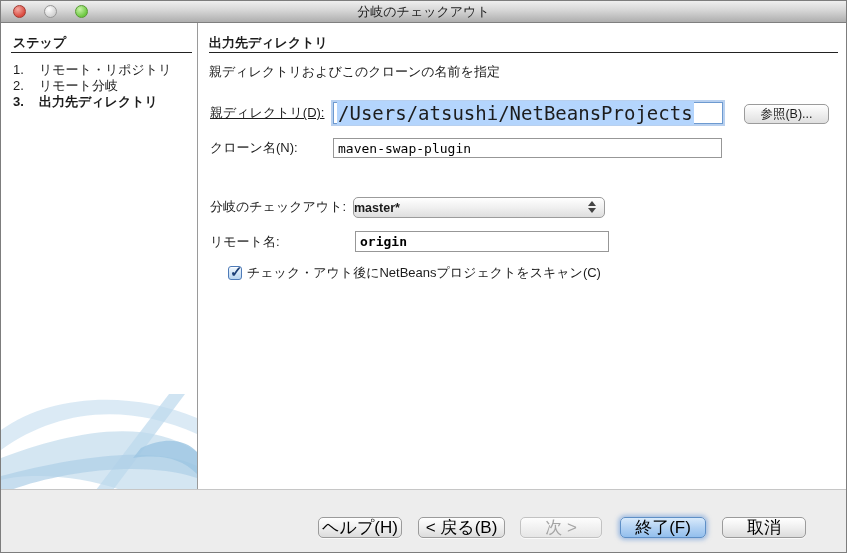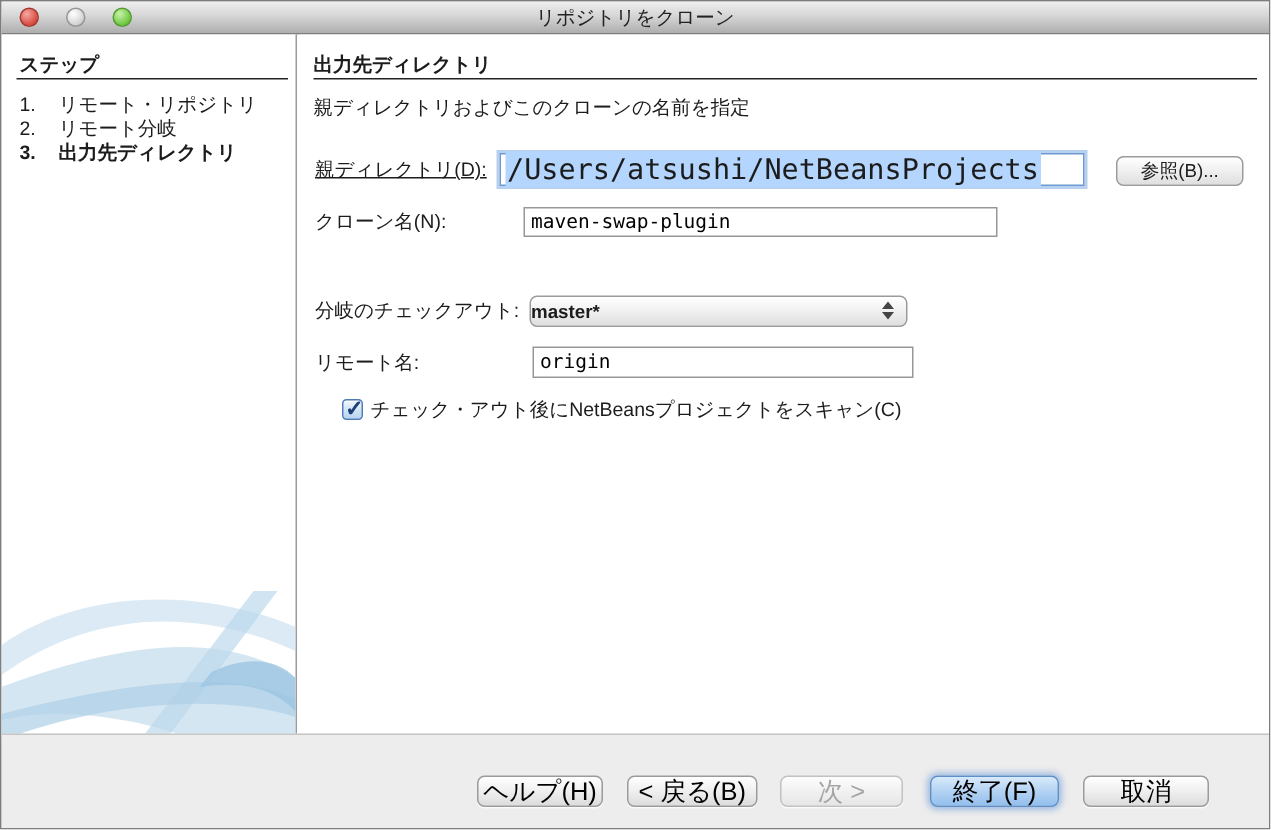--- a/index.html
+++ b/index.html
@@ -55,22 +55,22 @@
     box-shadow:0 0 0 2px rgba(125,170,225,.55);
     display:flex; align-items:center; padding-left:3px;
   }
   .sel { background:#b4d5fd; padding:1px 1px; }
 
   .text-input {
     position:absolute; background:#fff; border:1px solid #979797;
     font-family:"DejaVu Sans Mono", monospace; font-size:13px; color:#000;
     padding:0 0 0 4px; border-radius:0; outline:none;
   }
-  .inp-clone  { left:150px; top:115px; width:316px; height:20px; }
-  .inp-remote { left:156px; top:208px; width:254px; height:21px; }
+  .inp-clone  { left:134px; top:115px; width:389px; height:20px; }
+  .inp-remote { left:156px; top:208px; width:254px; height:21px;font-weight:bold; }
 
   .popup {
     position:absolute; left:154px; top:174px; width:252px; height:21px;
     border:1px solid #9b9b9b; border-radius:5px;
     background:linear-gradient(180deg,#ffffff,#f0f0f0 50%,#dedede);
     box-shadow:0 1px 0 rgba(255,255,255,.7);
     display:flex; align-items:center; 
   }
   .popup-text { font-weight:bold; font-size:12.5px; }
   .popup-arrows { position:absolute; right:8px; top:3px; display:flex; flex-direction:column; gap:2px; align-items:center; }
@@ -124,21 +124,21 @@
 <body>
 
 <div class="window">
 
   <div class="titlebar">
     <div class="lights">
       <span class="light close"></span>
       <span class="light min"></span>
       <span class="light zoom"></span>
     </div>
-    <span class="title-text">リポジトリをクローン</span>
+    <span class="title-text">分岐のチェックアウト</span>
   </div>
 
   <div class="sidebar">
     <div class="steps-header">ステップ</div>
     <div class="steps-underline"></div>
     <div class="steps">
       <div class="step">
         <span class="num">1.</span>
         <span>リモート・リポジトリ</span>
       </div>

